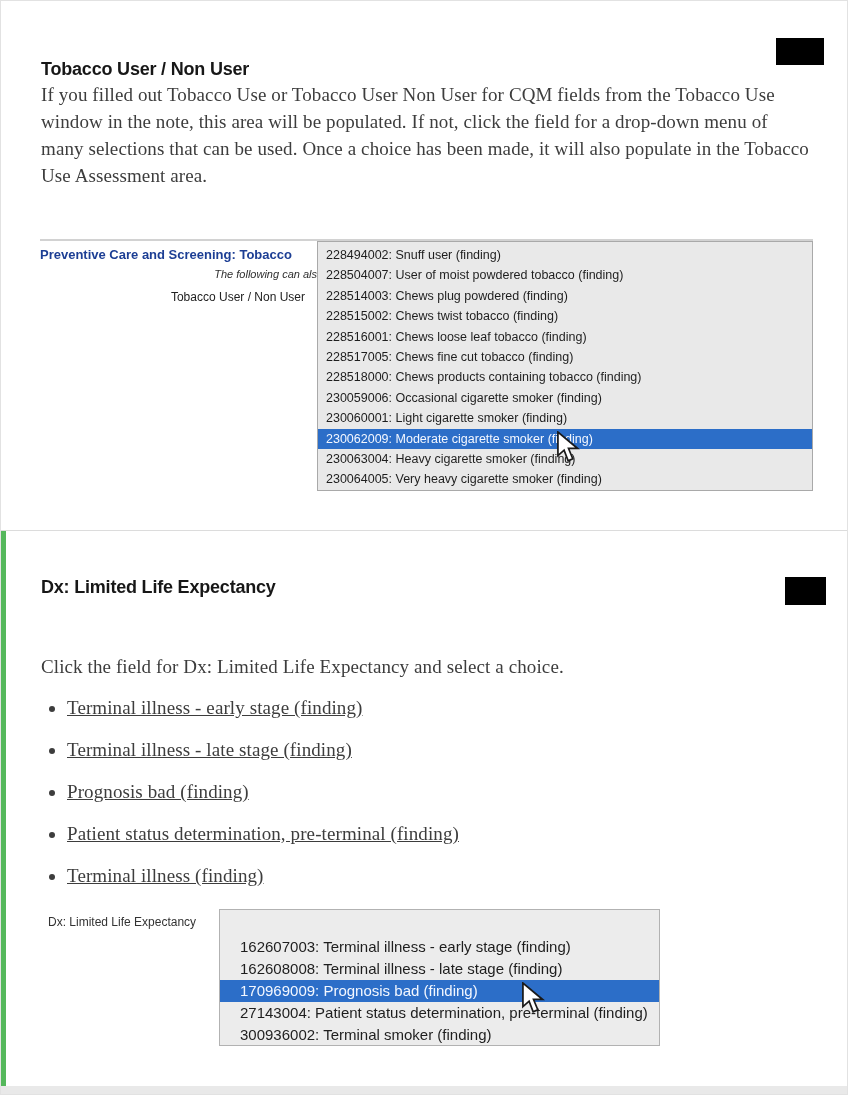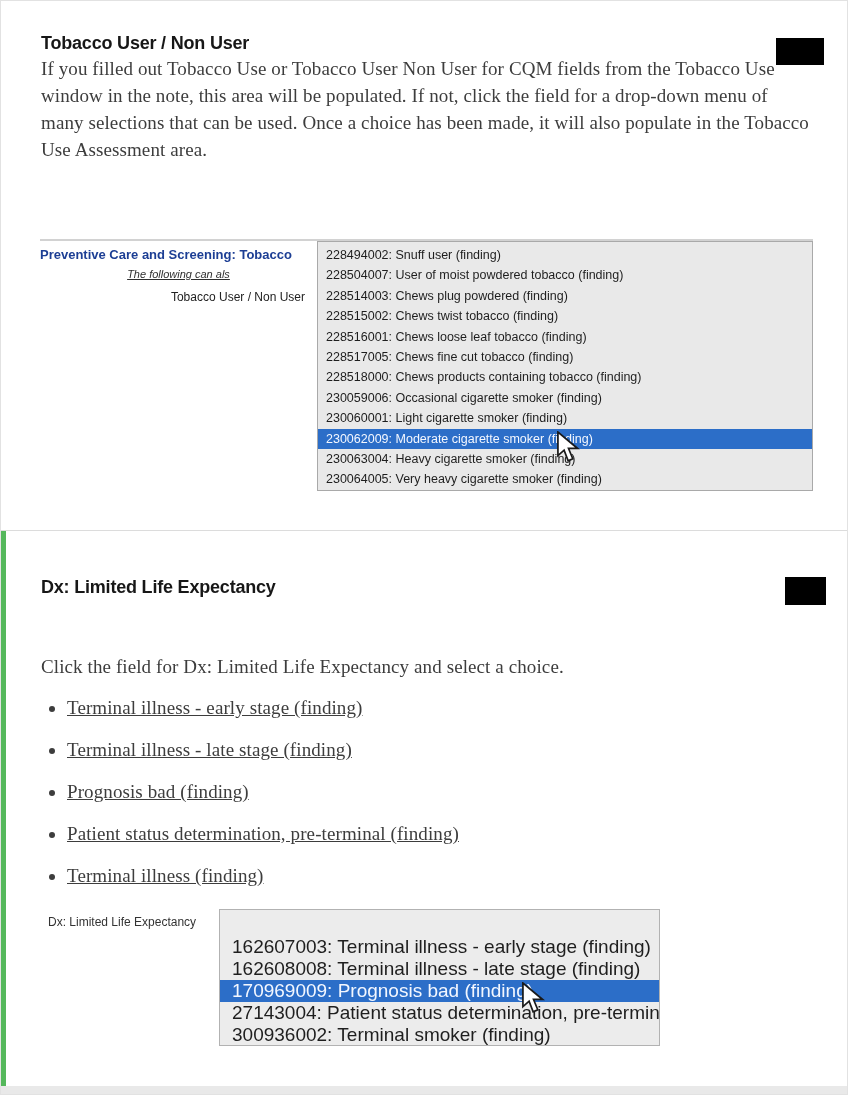--- a/index.html
+++ b/index.html
@@ -13,21 +13,21 @@
   }
   *{margin:0;padding:0;box-sizing:border-box;}
   body{background:#ffffff;font-family:"Liberation Sans",sans-serif;}
   .page{
     width:848px;height:1095px;background:#fff;
     border:1px solid #e2e2e2;position:relative;overflow:hidden;
   }
   
   .section1{
     height:530px;border-bottom:1px solid #dcdcdc;
-    position:relative;padding:30px 36px 0 40px;
+    position:relative;padding:56px 36px 0 40px;
   }
   .section2{
     height:555px;position:relative;
     border-left:5px solid var(--accent-green);
     padding:44px 26px 0 35px;
   }
   .bottom-strip{
     position:absolute;left:0;bottom:0;width:100%;height:8px;
     background:#e9e9e9;
   }
@@ -58,35 +58,35 @@
     position:absolute;left:39px;top:238px;width:773px;height:250px;
     border-top:2px solid #d2d2d2;
   }
   .shot1-left{position:absolute;left:0;top:0;width:277px;}
   .form-title{
     color:var(--link-blue);font-weight:700;font-size:13px;
     white-space:nowrap;overflow:hidden;padding-top:6px;
   }
   .form-subtitle{
     font-style:italic;font-size:11px;color:#2f2f2f;
-    text-align:center;margin-top:6px;white-space:nowrap;overflow:hidden;text-decoration:underline;
+    text-align:right;margin-top:6px;white-space:nowrap;overflow:hidden;
   }
   .field-label1{
     font-size:12px;color:#222;text-align:right;margin-top:10px;padding-right:12px;
   }
   .dropdown{
     position:absolute;background:var(--dropdown-bg);
     border:1px solid #a9a9a9;overflow:hidden;
   }
   .dropdown.dd1{left:277px;top:0;width:496px;height:250px;padding-top:3px;}
   .dd-row{
     height:20.4px;line-height:20.4px;font-size:12.5px;color:#1e1e1e;
     padding-left:8px;white-space:nowrap;overflow:hidden;cursor:default;
   }
-  .dd-row.dx{height:22px;line-height:22px;font-size:19px;padding-left:12px;}
+  .dd-row.dx{height:22px;line-height:22px;font-size:15px;padding-left:20px;}
   .dd-row.dx.blank{height:24px;}
   .dd-row.selected{background:var(--highlight-blue);color:#f3f7ff;}
   
   .shot2{
     position:absolute;left:42px;top:378px;width:620px;height:139px;
   }
   .field-label2{
     position:absolute;left:0;top:6px;font-size:12px;color:#333;white-space:nowrap;
   }
   .dropdown.dd2{left:171px;top:0;width:441px;height:137px;border-color:#b2b2b2;background:#ececec;padding-top:2px;}

